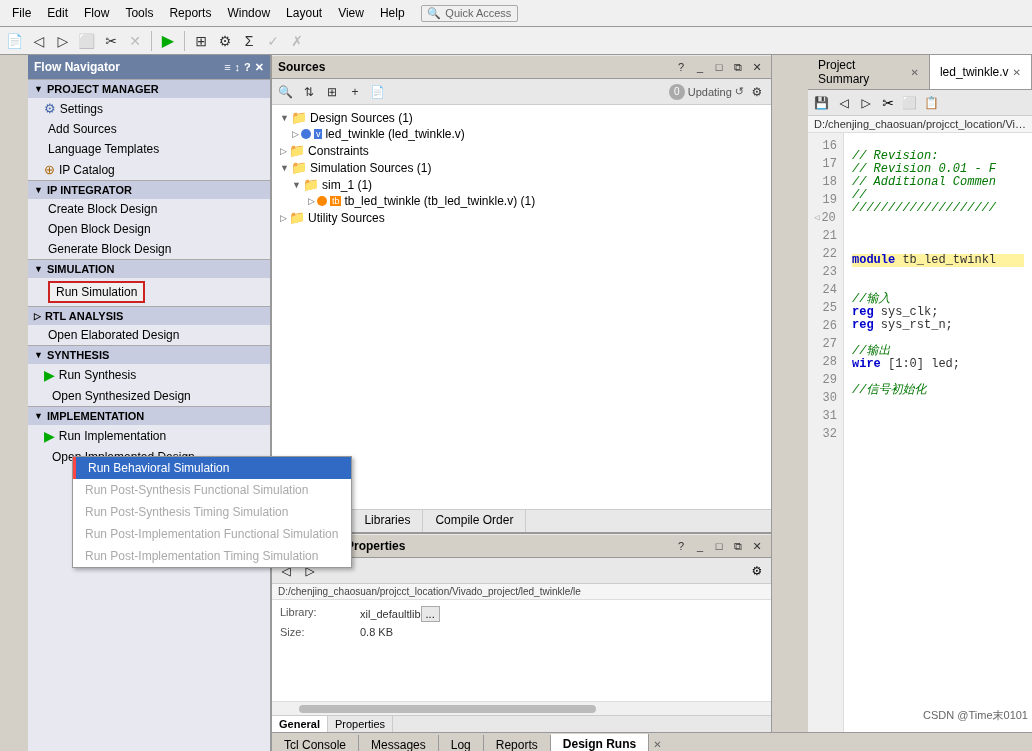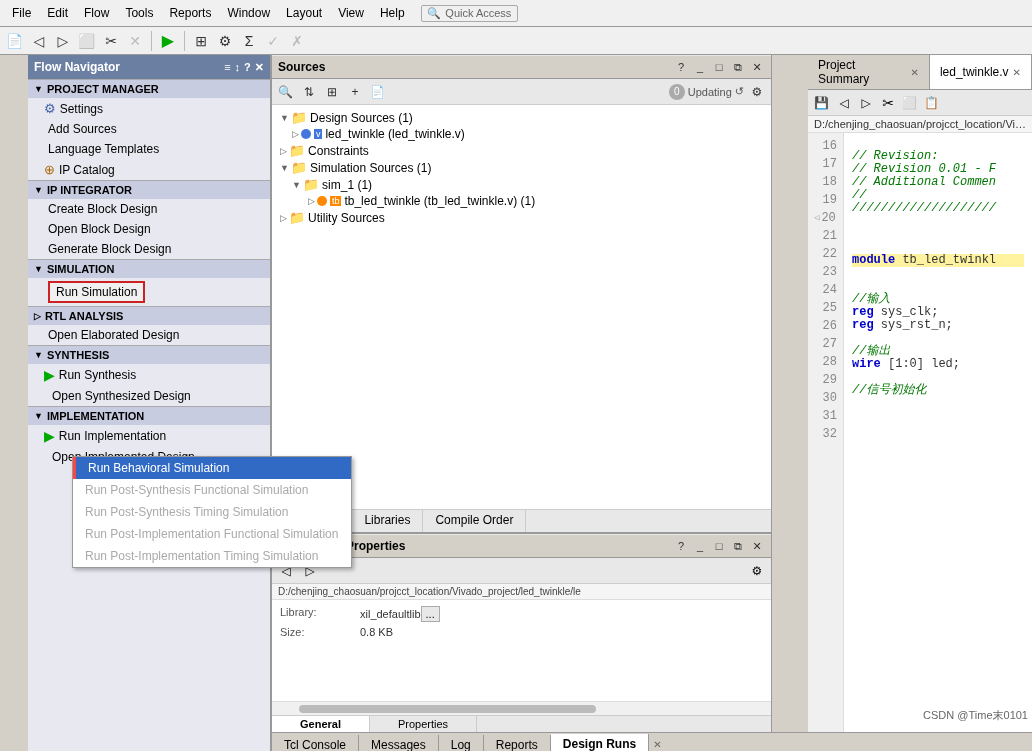--- a/index.html
+++ b/index.html
@@ -79,21 +79,21 @@
     
     .sfp-panel { height: 200px; display: flex; flex-direction: column; border-top: 2px solid #999; }
     .sfp-toolbar { background: #e8e8e8; display: flex; align-items: center; padding: 2px 4px; gap: 4px; height: 26px; border-bottom: 1px solid #ccc; }
     .sfp-content { flex: 1; overflow: auto; background: white; padding: 4px 8px; font-size: 11px; }
     .sfp-row { display: flex; padding: 2px 0; }
     .sfp-label { width: 80px; color: #555; flex-shrink: 0; }
     .sfp-value { color: #333; word-break: break-all; flex: 1; }
     .sfp-value-with-btn { display: flex; align-items: center; gap: 0; }
     .ellipsis-btn { padding: 1px 4px; font-size: 11px; border: 1px solid #aaa; background: #e8e8e8; cursor: pointer; }
     .sfp-tabs { display: flex; border-top: 1px solid #ccc; background: #e8e8e8; }
-    .sfp-tab { padding: 2px 28px; cursor: pointer; font-size: 11px; border-right: 1px solid #ccc; }
+    .sfp-tab { padding: 2px 7px; cursor: pointer; font-size: 11px; border-right: 1px solid #ccc; }
     .sfp-tab.active { background: white; font-weight: bold; }
     
     
     .code-panel { flex: 1; display: flex; flex-direction: column; overflow: hidden; padding-left: 36px; }
     .code-panel-tabs { display: flex; background: #d4d0c8; border-bottom: 1px solid #999; }
     .code-tab { padding: 3px 10px; cursor: pointer; font-size: 12px; border-right: 1px solid #999; background: #d4d0c8; display: flex; align-items: center; gap: 4px; }
     .code-tab.active { background: #ffffff; }
     .code-tab-close { font-size: 10px; cursor: pointer; color: #666; }
     
     .code-toolbar { background: #e8e8e8; border-bottom: 1px solid #ccc; display: flex; align-items: center; padding: 2px 4px; gap: 2px; height: 26px; }

